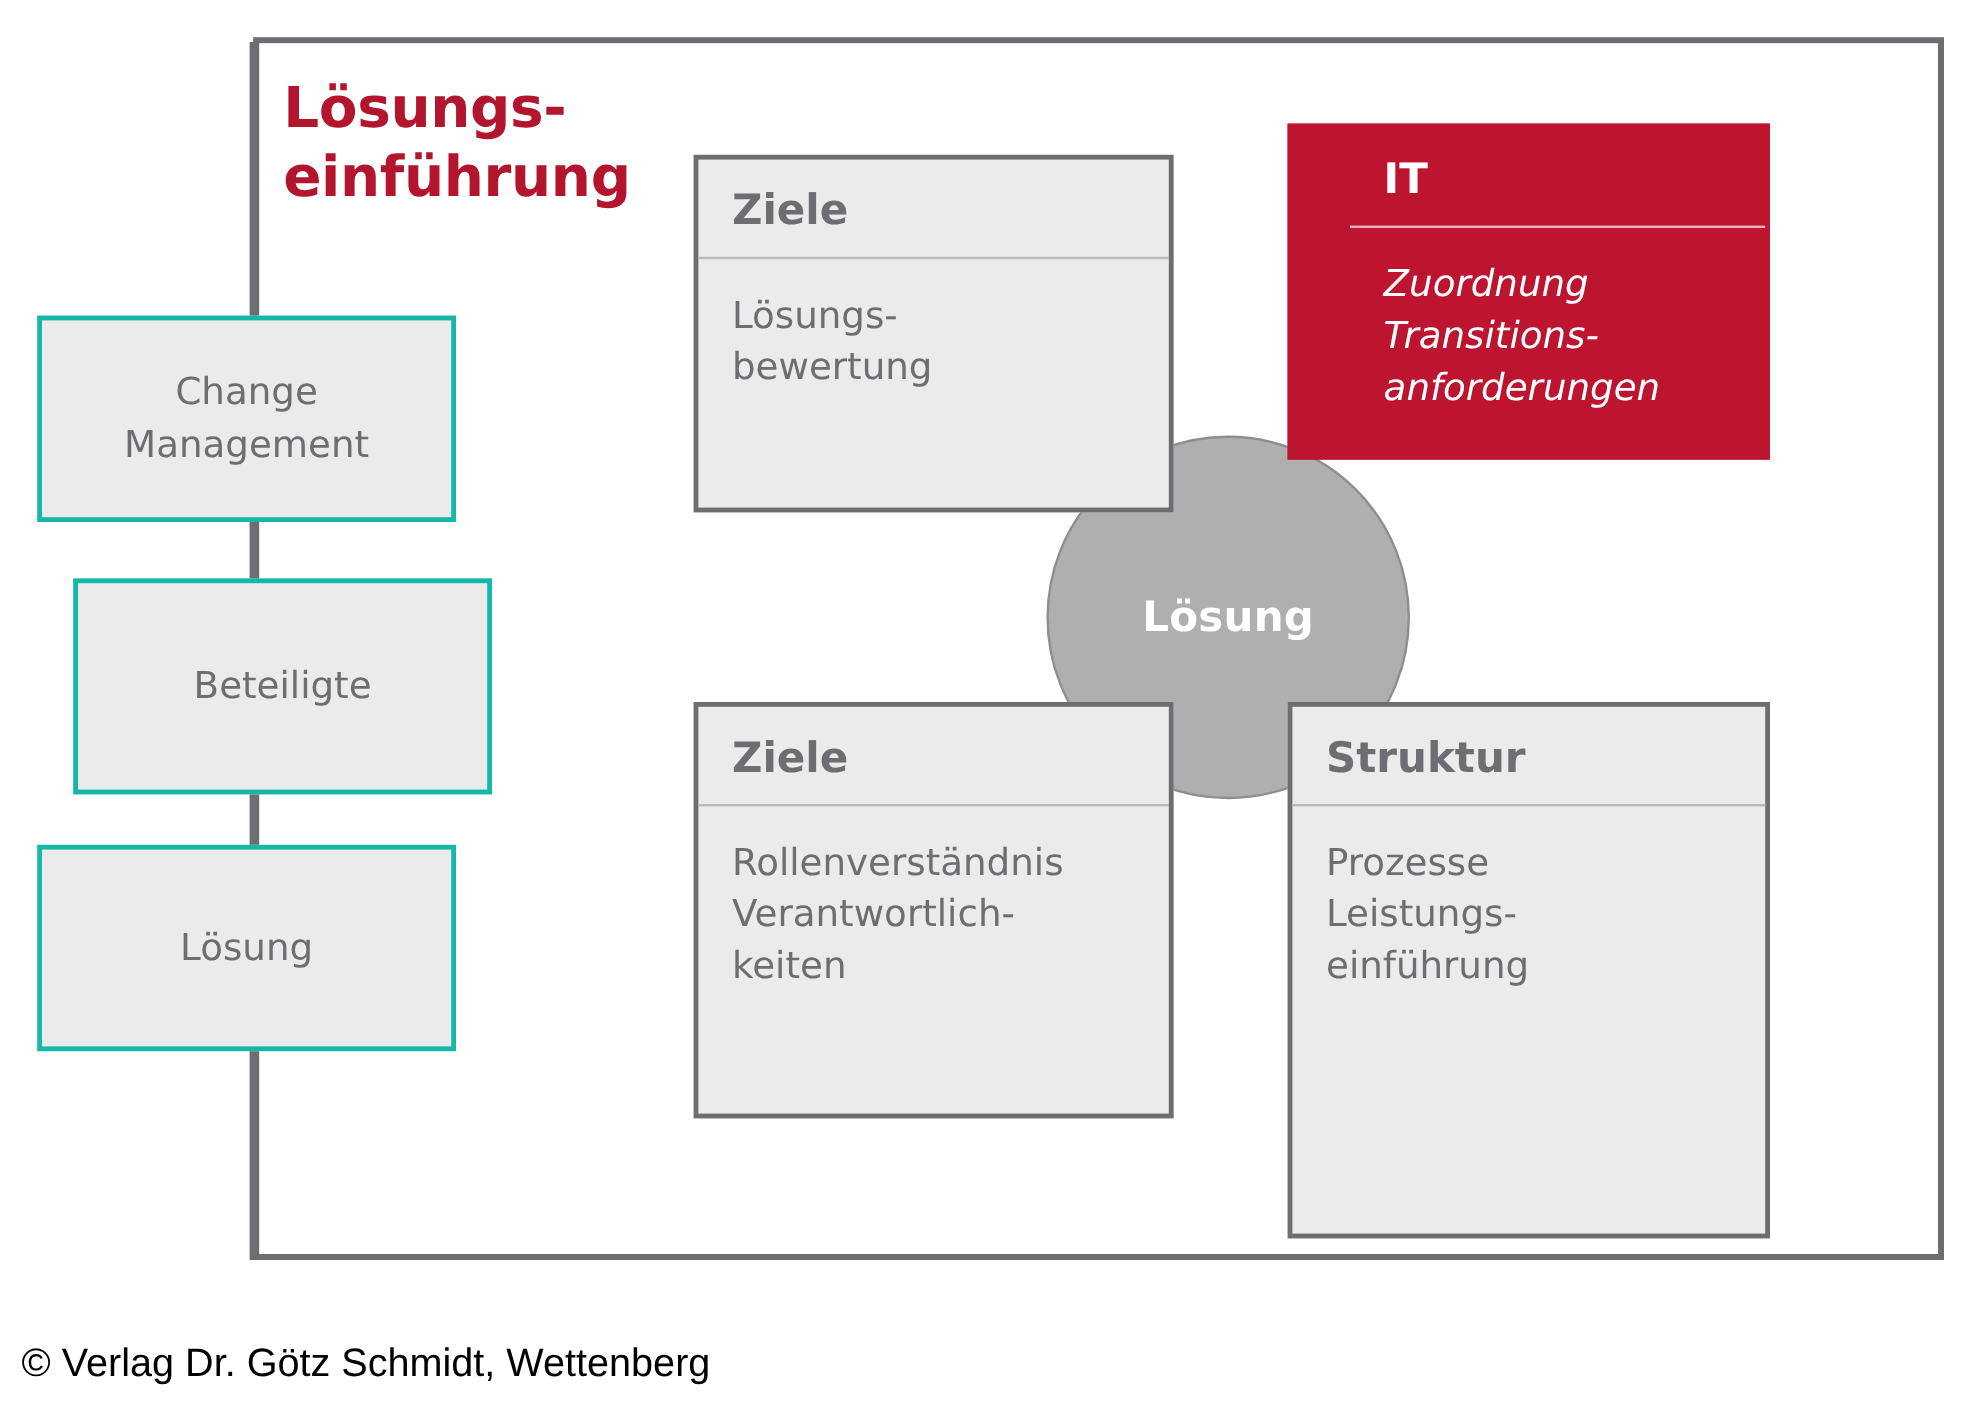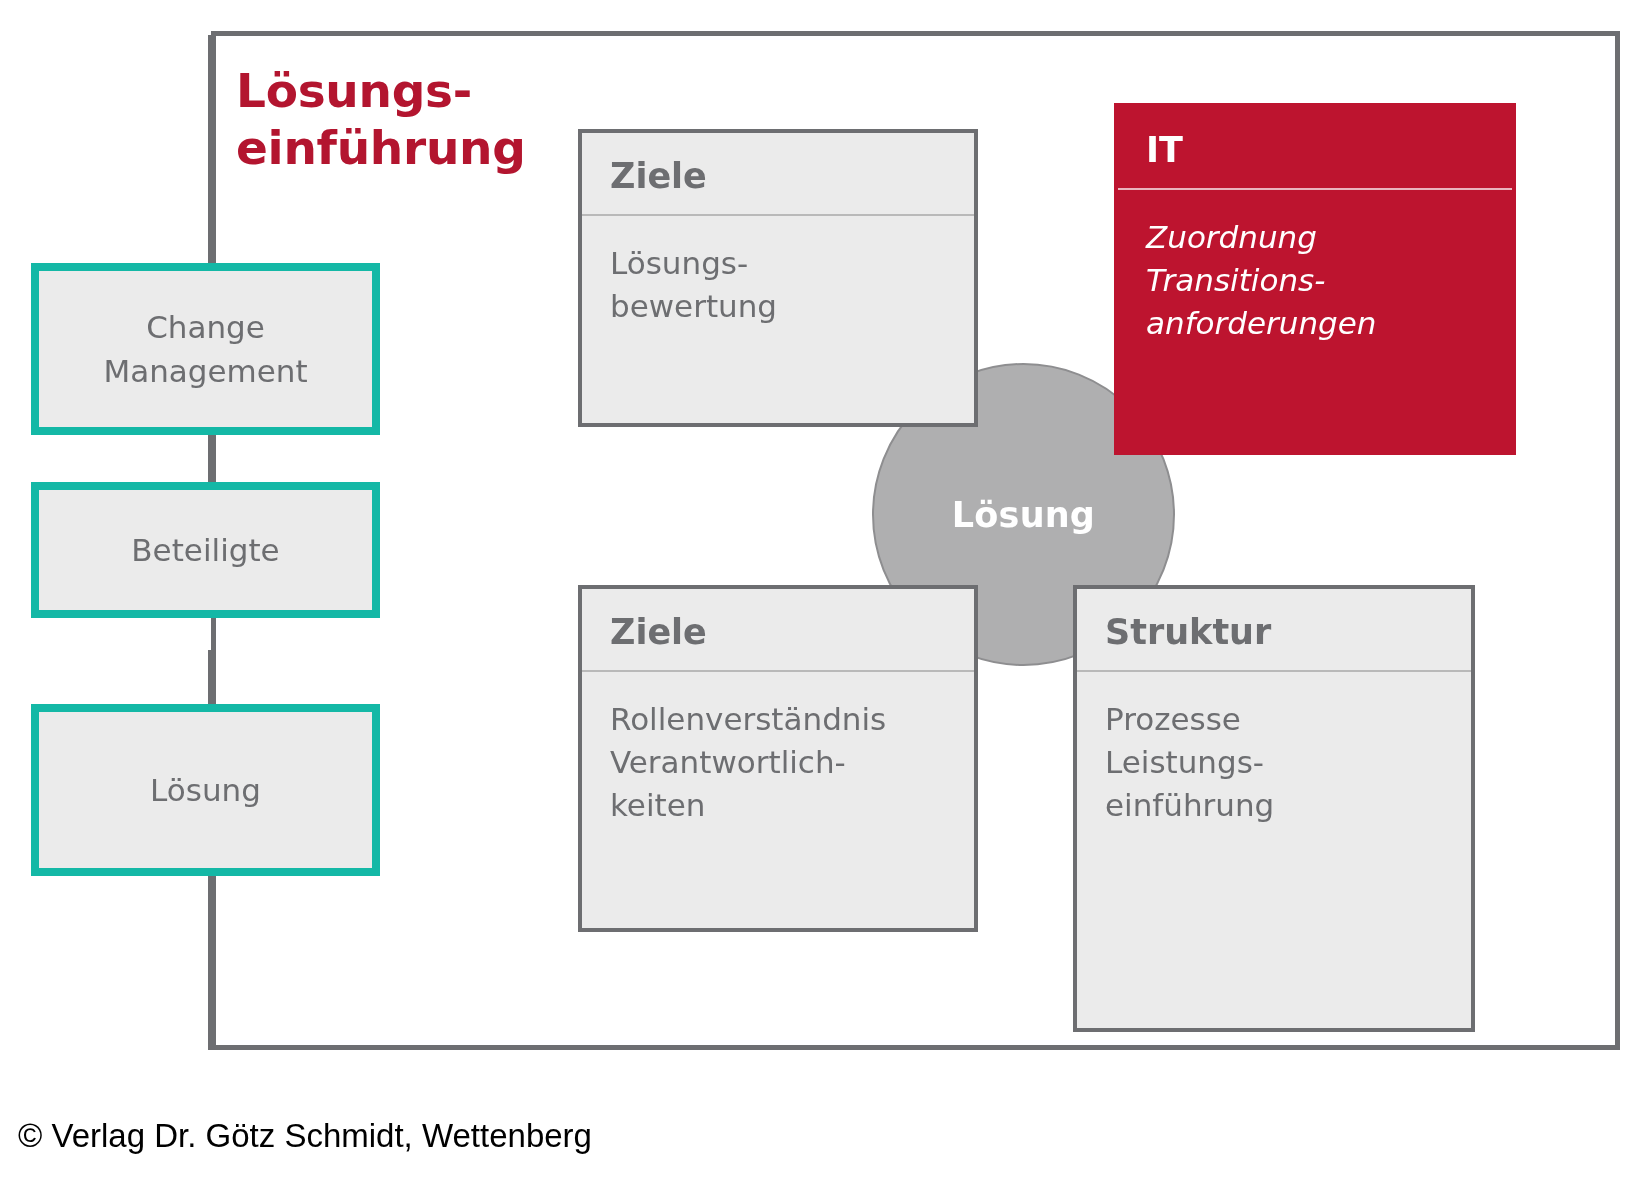--- a/index.html
+++ b/index.html
@@ -58,35 +58,35 @@
     background: #6D6E71;
     z-index: 2;
   }
 
   
   .flow-box {
     position: absolute;
     left: 31px;
     width: 349px;
     background: #EBEBEB;
-    border: 8px solid #14b8a6;
+    border: 4px solid #14b8a6;
     box-sizing: border-box;
     display: flex;
     align-items: center;
     justify-content: center;
     text-align: center;
     color: #6D6E71;
     font-size: 31px;
     line-height: 1.42;
     z-index: 4;
   }
   .flow-box .fl-label { white-space: pre-line; display: block; }
 
   #flow-0 { top: 263px;  height: 172px; }
-  #flow-1 { top: 482px;  height: 136px; }
+  #flow-1 { top: 482px;  height: 180px; margin-left: 30px; }
   #flow-2 { top: 704px;  height: 172px; }
 
   
   .center-circle {
     position: absolute;
     left: 872px;
     top: 363px;
     width: 303px;
     height: 303px;
     border-radius: 50%;
@@ -135,21 +135,21 @@
   .card .card-body {
     font-size: 31px;
     color: #6D6E71;
     padding: 26px 0 0 28px;
     line-height: 1.38;
     white-space: pre-line;
   }
   .card.red .card-body { color: #ffffff; font-style: italic; }
 
   #card-ziele    { left: 578px;  top: 106px; width: 400px; height: 298px; margin-top: 23px; }
-  #card-it       { left: 1114px; top: 103px; width: 402px; height: 352px; }
+  #card-it       { left: 1073px; top: 103px; width: 402px; height: 280px; padding-left: 48px; }
   #card-kultur   { left: 578px;  top: 585px; width: 400px; height: 347px; }
   #card-struktur { left: 1073px; top: 585px; width: 402px; height: 447px; }
 
   
   .copyright {
     position: absolute;
     left: 18px;
     top: 1117px;
     font-family: Liberation Sans, sans-serif;
     font-size: 33px;

